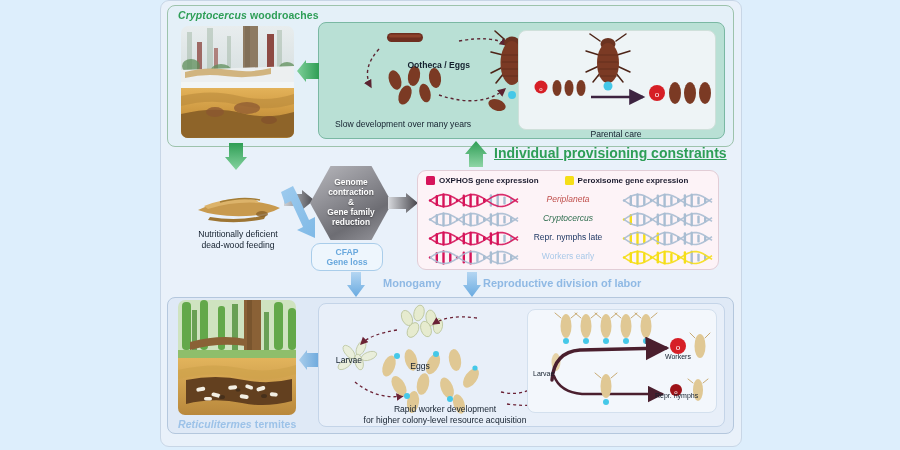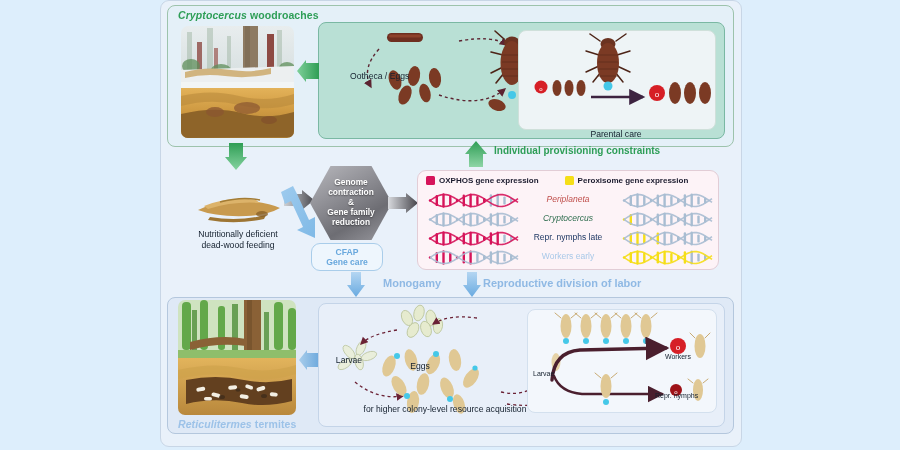--- a/index.html
+++ b/index.html
@@ -107,33 +107,33 @@
     font-size:8.6px;font-weight:bold;color:#69a8dd;line-height:1.18;text-align:center;
   }
 
   
   .arrow{position:absolute;}
 
   
   .cap{position:absolute;font-size:8.6px;color:#14202e;text-align:center;line-height:1.28;}
   .cap-feed{left:168px;top:229px;width:140px;}
   .cap-slow{left:335px;top:119px;width:180px;text-align:left;}
-  .cap-ooth{left:350px;top:71px;width:120px;text-align:left;}
+  .cap-ooth{left:350px;top:60px;width:120px;text-align:right;font-weight:bold;}
   .cap-parental{left:540px;top:118px;width:152px;margin-top:11px;}
   .cap-rapid{left:330px;top:404px;width:230px;}
   .cap-eggs{left:390px;top:333px;width:60px;margin-top:28px;}
   .cap-larvae{left:325px;top:355px;width:48px;}
   .cap-diff{left:530px;top:414px;width:182px;}
 
   .flowlabel{
     position:absolute;font-size:11px;font-weight:bold;color:#8fb9e4;white-space:nowrap;
   }
   .fl-mono{left:363px;top:277px;padding-left:20px;}
   .fl-rdl{left:483px;top:277px;}
-  .fl-ipc{left:494px;top:145px;font-size:10px;color:#2e9e57;}
+  .fl-ipc{left:494px;top:145px;font-size:14px;color:#2e9e57;text-decoration:underline;}
 
   .minicap{position:absolute;font-size:7px;color:#14202e;white-space:nowrap;}
   .mc-workers{left:665px;top:353px;}
   .mc-repr{left:655px;top:392px;}
   .mc-larvae2{left:533px;top:370px;}
 </style>
 </head>
 <body>
 
 <div id="fig">
@@ -232,20 +232,21 @@
       </g>
       <circle cx="193" cy="72" r="4" fill="#45c8e8"></circle>
       <g fill="#7b3a24">
         <ellipse cx="178" cy="82" rx="5.5" ry="9" transform="rotate(-70 178 82)"></ellipse>
         <ellipse cx="208" cy="82" rx="5.5" ry="9" transform="rotate(70 208 82)"></ellipse>
       </g>
     </svg>
   </div>
 
   <div class="cap cap-ooth">Ootheca / Eggs</div>
+  <div class="cap cap-slow">Slow development over many years</div>
 
   <div class="whitebox">
     <svg width="196" height="98" viewBox="0 0 196 98">
       <defs>
         <marker id="ahp" markerWidth="8" markerHeight="8" refX="6" refY="3.5" orient="auto">
           <path d="M0,0 L7,3.5 L0,7 Z" fill="#3d2340"></path>
         </marker>
       </defs>
 
       <g transform="translate(84,8)">
@@ -388,21 +389,21 @@
             <stop offset="1" stop-color="#7fb9e6"></stop>
           </linearGradient>
         </defs>
       <path d="M2 6 L14 0 L18 8 L30 34 L36 31 L36 52 L18 44 L24 41 L12 15 L6 18 Z" fill="url(#bb)"></path>
     </svg>
   </div>
 
   <div class="cfap">
     <div>
       <div>CFAP</div>
-      <div>Gene care</div>
+      <div>Gene loss</div>
     </div>
   </div>
 
   <div class="genebox">
     <div class="legend-row">
       <span class="legend-item">
         <span class="sw" style="background: rgb(214, 20, 90);"></span>
         <span>OXPHOS gene expression</span>
       </span>
       <span class="legend-gap"></span>
@@ -729,20 +730,21 @@
           <path d="M3 14 l-7 2"></path>
             <path d="M13 14 l7 2"></path>
         </g>
       </g>
     </svg>
   </div>
 
   <div class="cap cap-eggs">Eggs</div>
   <div class="cap cap-larvae">Larvae</div>
   <div class="cap cap-rapid">
+    <div>Rapid worker development</div>
     <div>for higher colony-level resource acquisition</div>
   </div>
 
   <div class="whitebox2">
     <svg width="188" height="102" viewBox="0 0 188 102">
       <defs>
         <marker id="ahs" markerWidth="8" markerHeight="8" refX="6" refY="3.5" orient="auto">
           <path d="M0,0 L7,3.5 L0,7 Z" fill="#4a1f2e"></path>
         </marker>
       </defs>

